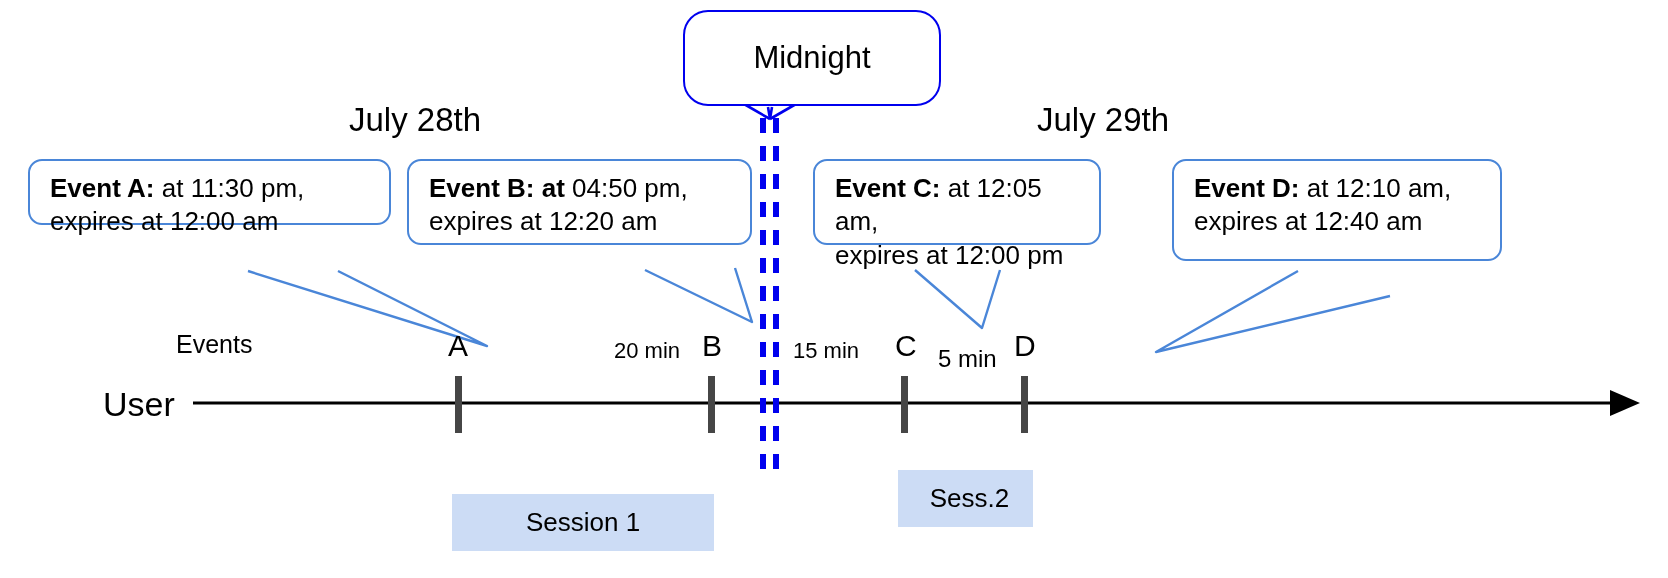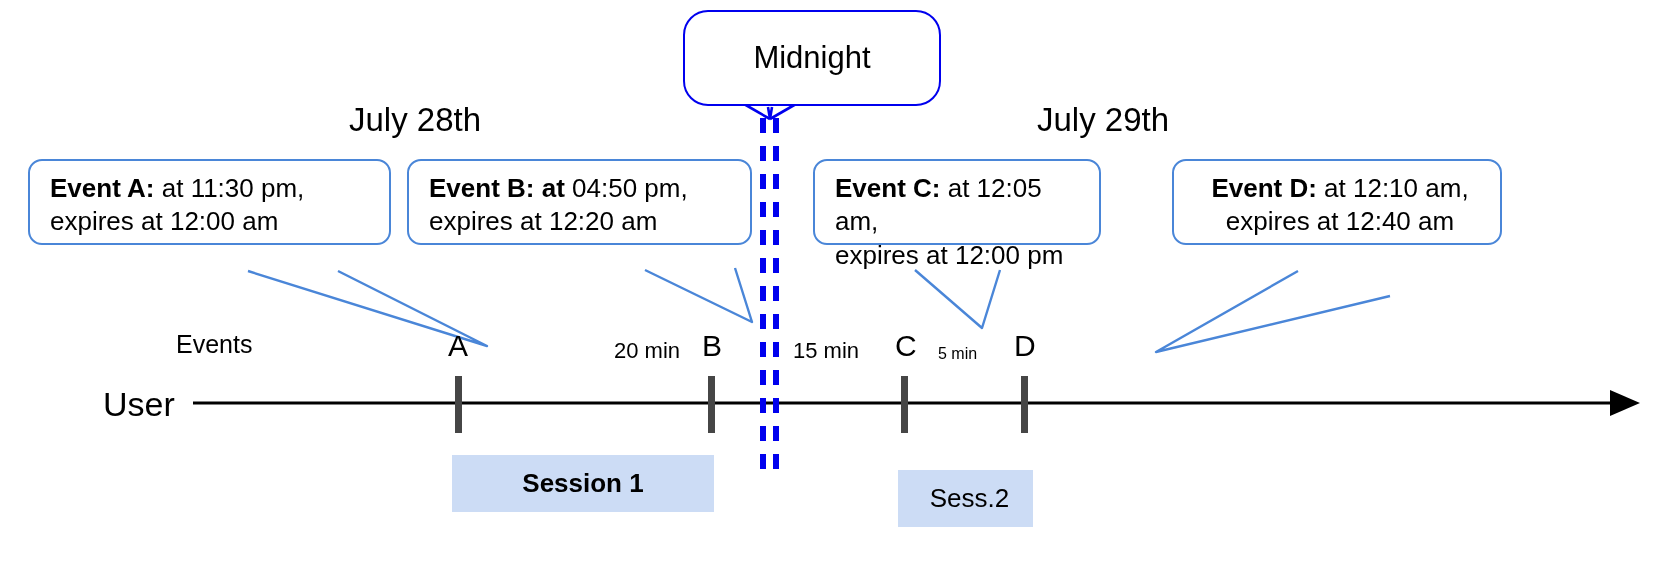--- a/index.html
+++ b/index.html
@@ -77,21 +77,21 @@
     white-space: nowrap;
     z-index: 4;
   }
   .gap-label {
     position: absolute;
     font-size: 22px;
     color: #000000;
     white-space: nowrap;
     z-index: 4;
   }
-  .gap-label.small { font-size: 16px; }
+  .gap-label.small { font-size: 24px; }
   .session-box {
     position: absolute;
     box-sizing: border-box;
     background: #ccdcf5;
     color: #000000;
     font-size: 26px;
     display: flex;
     align-items: center;
     justify-content: center;
     z-index: 3;
@@ -143,42 +143,42 @@
     </g>
   </svg>
 
   <div class="midnight-callout" style="left:683px; top:10px; width:258px; height:96px;">
     <span>Midnight</span>
   </div>
 
   <div class="date-label" style="left:321px; top:101px;margin-left:28px;">July 28th</div>
   <div class="date-label" style="left:1037px; top:101px;">July 29th</div>
 
-  <div class="callout" style="left:28px; top:159px; width:363px; height:86px;">
+  <div class="callout" style="left:28px; top:159px; width:363px; height:66px;">
     <div>
       <b>Event A:</b><span> at 11:30 pm,</span>
     </div>
     <div>expires at 12:00 am</div>
   </div>
 
   <div class="callout" style="left:407px; top:159px; width:345px; height:86px;">
     <div>
       <b>Event B: at</b><span> 04:50 pm,</span>
     </div>
     <div>expires at 12:20 am</div>
   </div>
 
   <div class="callout" style="left:813px; top:159px; width:288px; height:86px;">
     <div>
       <b>Event C:</b><span> at 12:05 am,</span>
     </div>
     <div>expires at 12:00 pm</div>
   </div>
 
-  <div class="callout" style="left:1172px; top:159px; width:330px; height:86px;text-align:center;">
+  <div class="callout" style="left:1172px; top:159px; width:330px; height:102px;">
     <div>
       <b>Event D:</b><span>  at 12:10 am,</span>
     </div>
     <div>expires at 12:40 am</div>
   </div>
 
   <div class="row-label" style="left:176px; top:330px;">Events</div>
   <div class="axis-title" style="left:103px; top:385px;">User</div>
 
   <div class="event-letter" style="left:448px; top:329px;">A</div>
@@ -188,20 +188,20 @@
 
   <div class="gap-label" style="left:614px; top:338px;">20 min</div>
   <div class="gap-label" style="left:793px; top:338px;">15 min</div>
   <div class="gap-label small" style="left:938px; top:345px;">5 min</div>
 
   <div class="tick" style="left:455px; top:376px; width:7px; height:57px;"></div>
   <div class="tick" style="left:708px; top:376px; width:7px; height:57px;"></div>
   <div class="tick" style="left:901px; top:376px; width:7px; height:57px;"></div>
   <div class="tick" style="left:1021px; top:376px; width:7px; height:57px;"></div>
 
-  <div class="session-box" style="left:452px; top:455px; width:262px; height:57px;font-weight:bold;">
+  <div class="session-box" style="left:452px; top:494px; width:262px; height:57px;">
     <span>Session 1</span>
   </div>
   <div class="session-box" style="left:898px; top:470px; width:135px; height:57px;padding-left:8px;">
     <span>Sess.2</span>
   </div>
 
 </div>
 
 </body></html>

